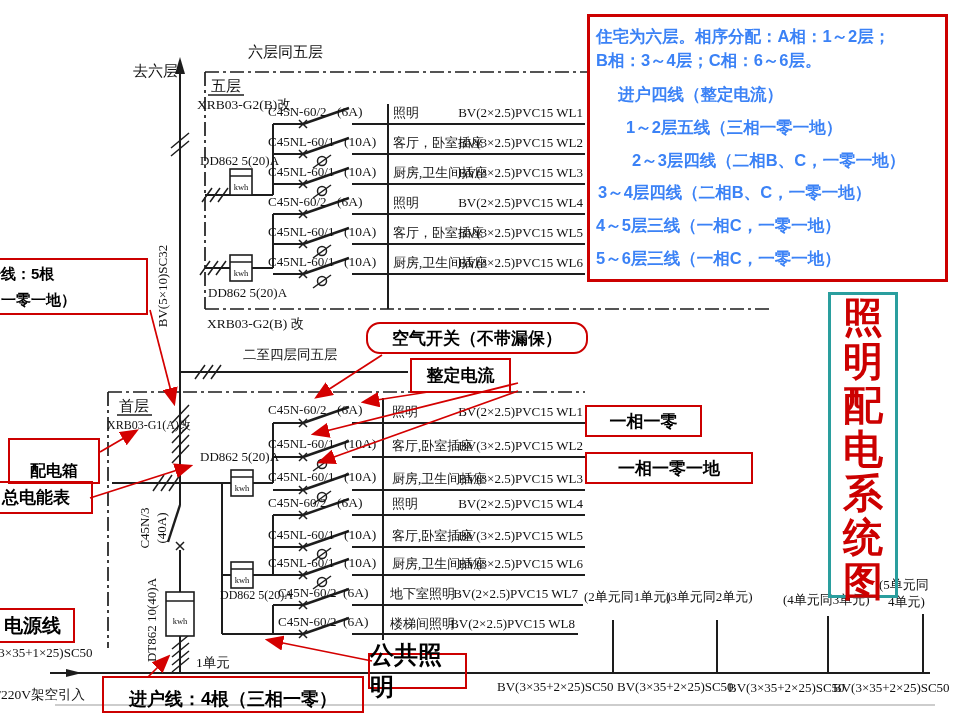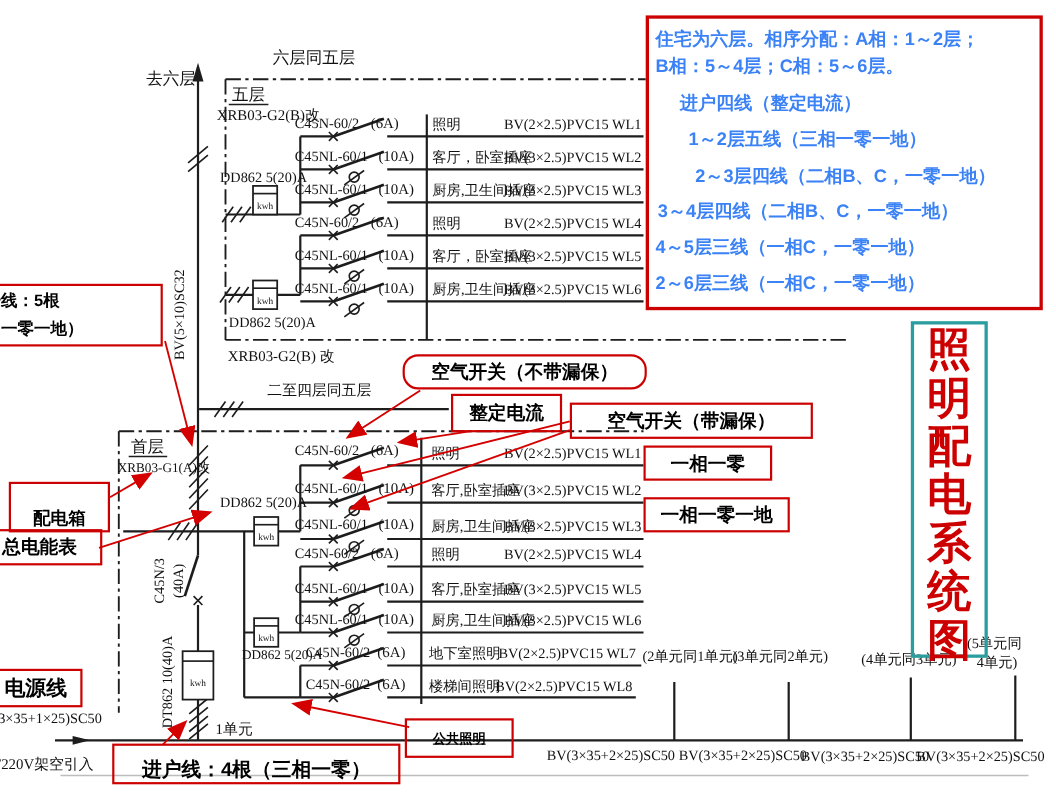--- a/index.html
+++ b/index.html
@@ -303,45 +303,42 @@
   </div>
   <div class="rbox" style="left:-38px;top:608px;width:113px;height:35px;font-size:19px;padding-left:40px;">
     <span>电源线</span>
   </div>
   <div class="rbox cen" style="left:366px;top:322px;width:222px;height:32px;font-size:17px;border-radius:14px;">
     <span>空气开关（不带漏保）</span>
   </div>
   <div class="rbox cen" style="left:410px;top:358px;width:101px;height:35px;font-size:17px;">
     <span>整定电流</span>
   </div>
-  <div class="rbox cen" style="left:518px;top:366px;width:221px;height:33px;font-size:17px;">
-    <span>空气开关（带漏保）</span>
-  </div>
   <div class="rbox cen" style="left:585px;top:405px;width:117px;height:32px;font-size:17px;">
     <span>一相一零</span>
   </div>
-  <div class="rbox cen" style="left:585px;top:452px;width:133px;height:32px;font-size:17px;">
+  <div class="rbox cen" style="left:585px;top:452px;width:168px;height:32px;font-size:17px;">
     <span>一相一零一地</span>
   </div>
-  <div class="rbox cen" style="left:368px;top:653px;width:99px;height:36px;font-size:12px;text-decoration:underline;">
+  <div class="rbox cen" style="left:368px;top:653px;width:99px;height:36px;font-size:24px;">
     <span>公共照明</span>
   </div>
   <div class="rbox cen" style="left:102px;top:676px;width:262px;height:37px;font-size:18px;align-items:flex-end;">
     <span>进户线：4根（三相一零）</span>
   </div>
 
   <div id="info-box">
     <div>住宅为六层。相序分配：A相：1～2层；</div>
-    <div>B相：5～4层；C相：5～6层。</div>
+    <div>B相：3～4层；C相：6～6层。</div>
     <div class="ln2">进户四线（整定电流）</div>
     <div class="ln3">1～2层五线（三相一零一地）</div>
     <div class="ln4">2～3层四线（二相B、C，一零一地）</div>
     <div class="ln5">3～4层四线（二相B、C，一零一地）</div>
     <div class="ln6">4～5层三线（一相C，一零一地）</div>
-    <div class="ln7">2～6层三线（一相C，一零一地）</div>
+    <div class="ln7">5～6层三线（一相C，一零一地）</div>
   </div>
 
   <div id="title-box">
     <div class="tc">照</div>
     <div class="tc">明</div>
     <div class="tc">配</div>
     <div class="tc">电</div>
     <div class="tc">系</div>
     <div class="tc">统</div>
     <div class="tc">图</div>

